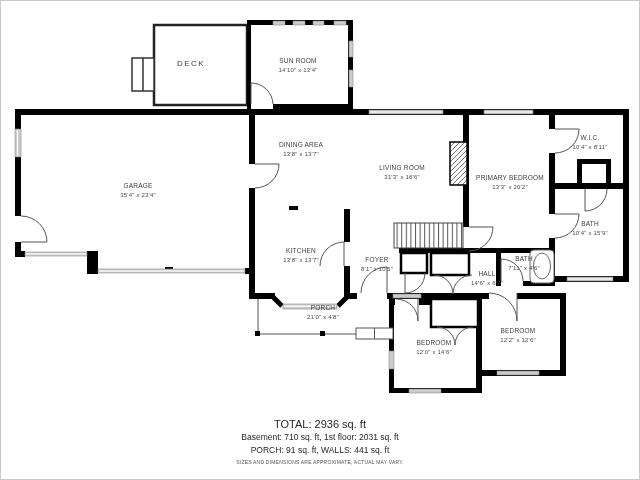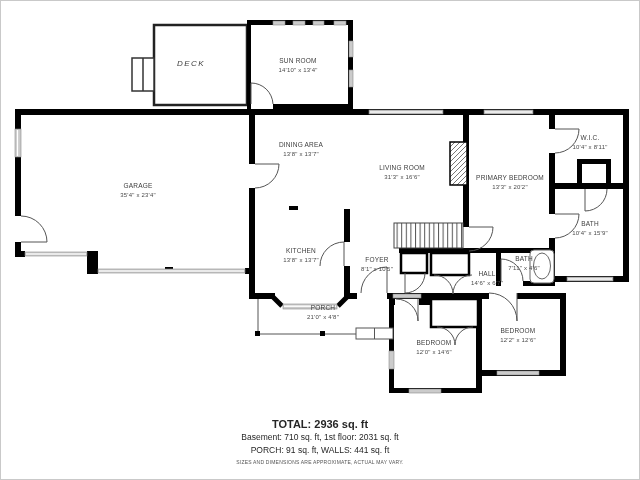--- a/index.html
+++ b/index.html
@@ -6,23 +6,23 @@
   .canvas{
     position:relative;width:638px;height:478px;background:#fff;
     border:1px solid #c9c9c9;overflow:hidden;
     font-family:"Liberation Sans", sans-serif;
   }
   .plan-svg{position:absolute;left:0;top:0;}
   .rl{position:absolute;transform:translateX(-50%);text-align:center;
       font-size:6.5px;color:#3c3c3c;line-height:1.5;white-space:nowrap;letter-spacing:.2px;}
   .rl .nm{display:block;}
   .rl .dm{display:block;font-size:6px;color:#4a4a4a;}
-  .rl-deck{font-size:8px;letter-spacing:1.5px;font-style:italic;}
+  .rl-deck{font-size:8px;letter-spacing:1.5px;}
   .footer{position:absolute;left:0;right:0;top:417px;text-align:center;color:#262626;}
-  .f-total{font-size:11px;font-weight:bold;margin:0 0 2px 0;}
+  .f-total{font-size:11px;font-weight:normal;margin:0 0 2px 0;}
   .f-line{font-size:8.5px;margin:0 0 2.5px 0;}
   .f-disc{font-size:5px;color:#555;margin-top:4px;letter-spacing:.2px;}
 </style>
 </head>
 <body>
 
 <div class="canvas">
 
   <svg class="plan-svg" width="640" height="480" viewBox="0 0 640 480">
     <defs>

